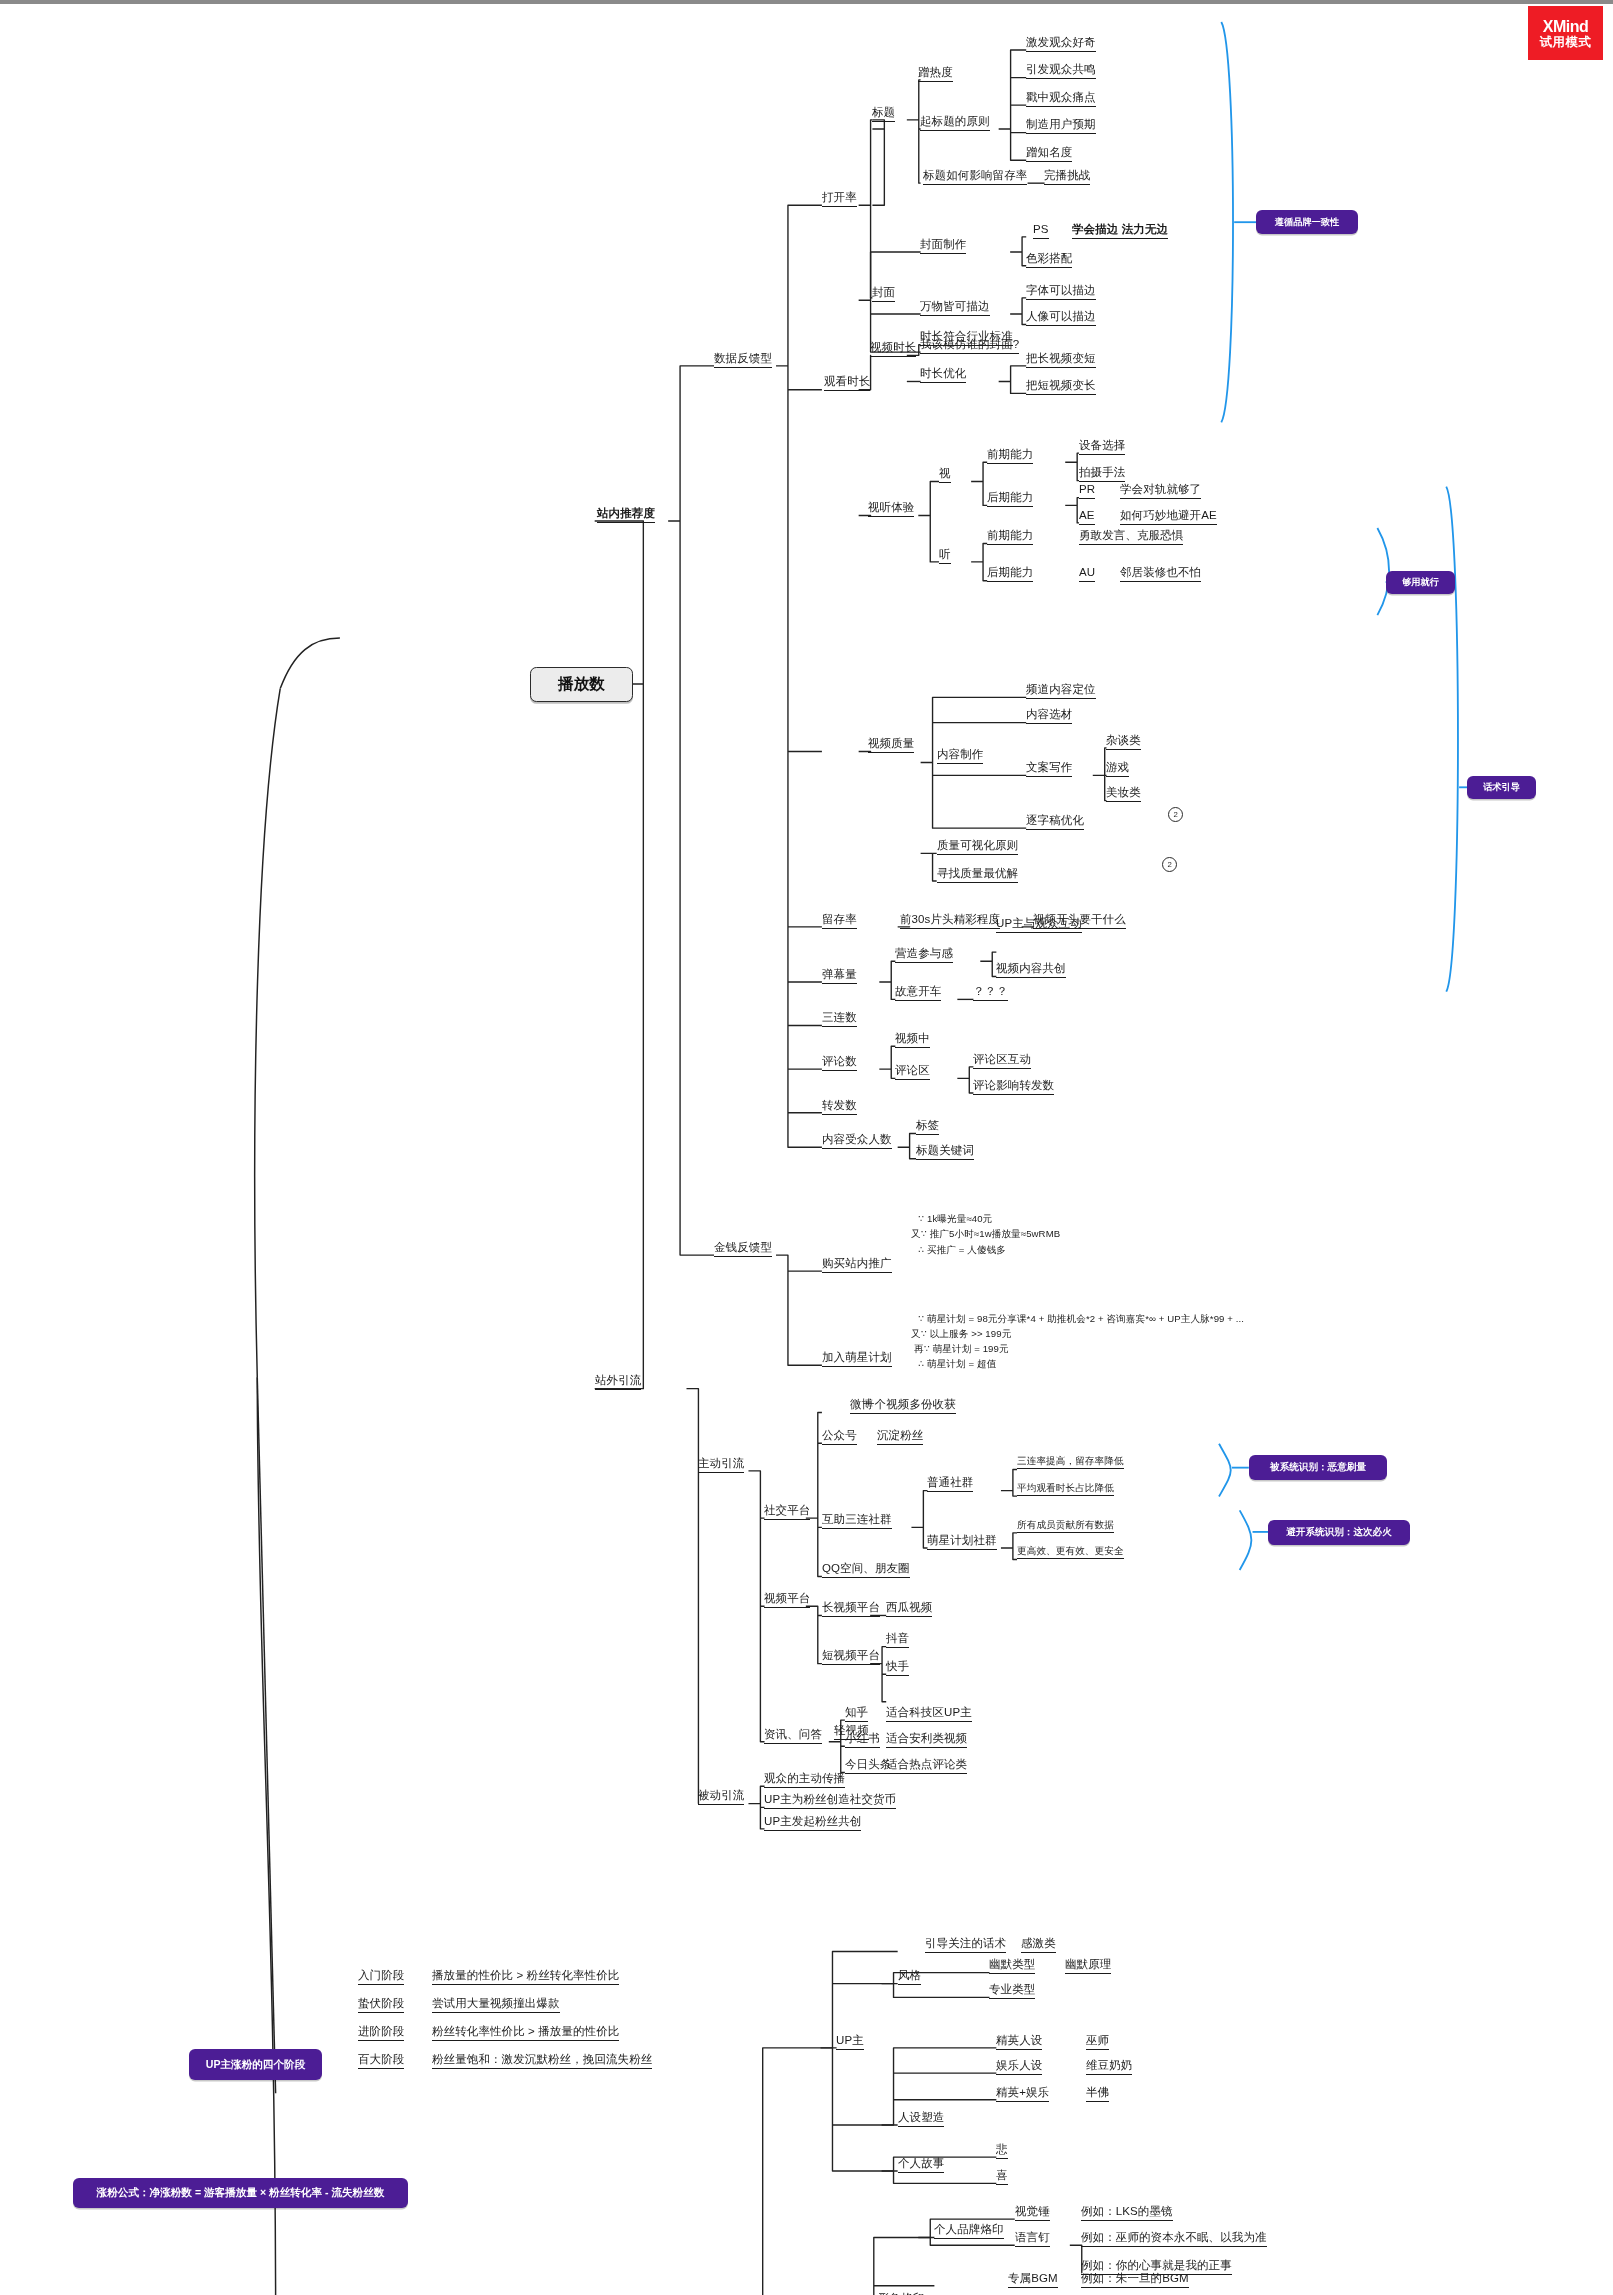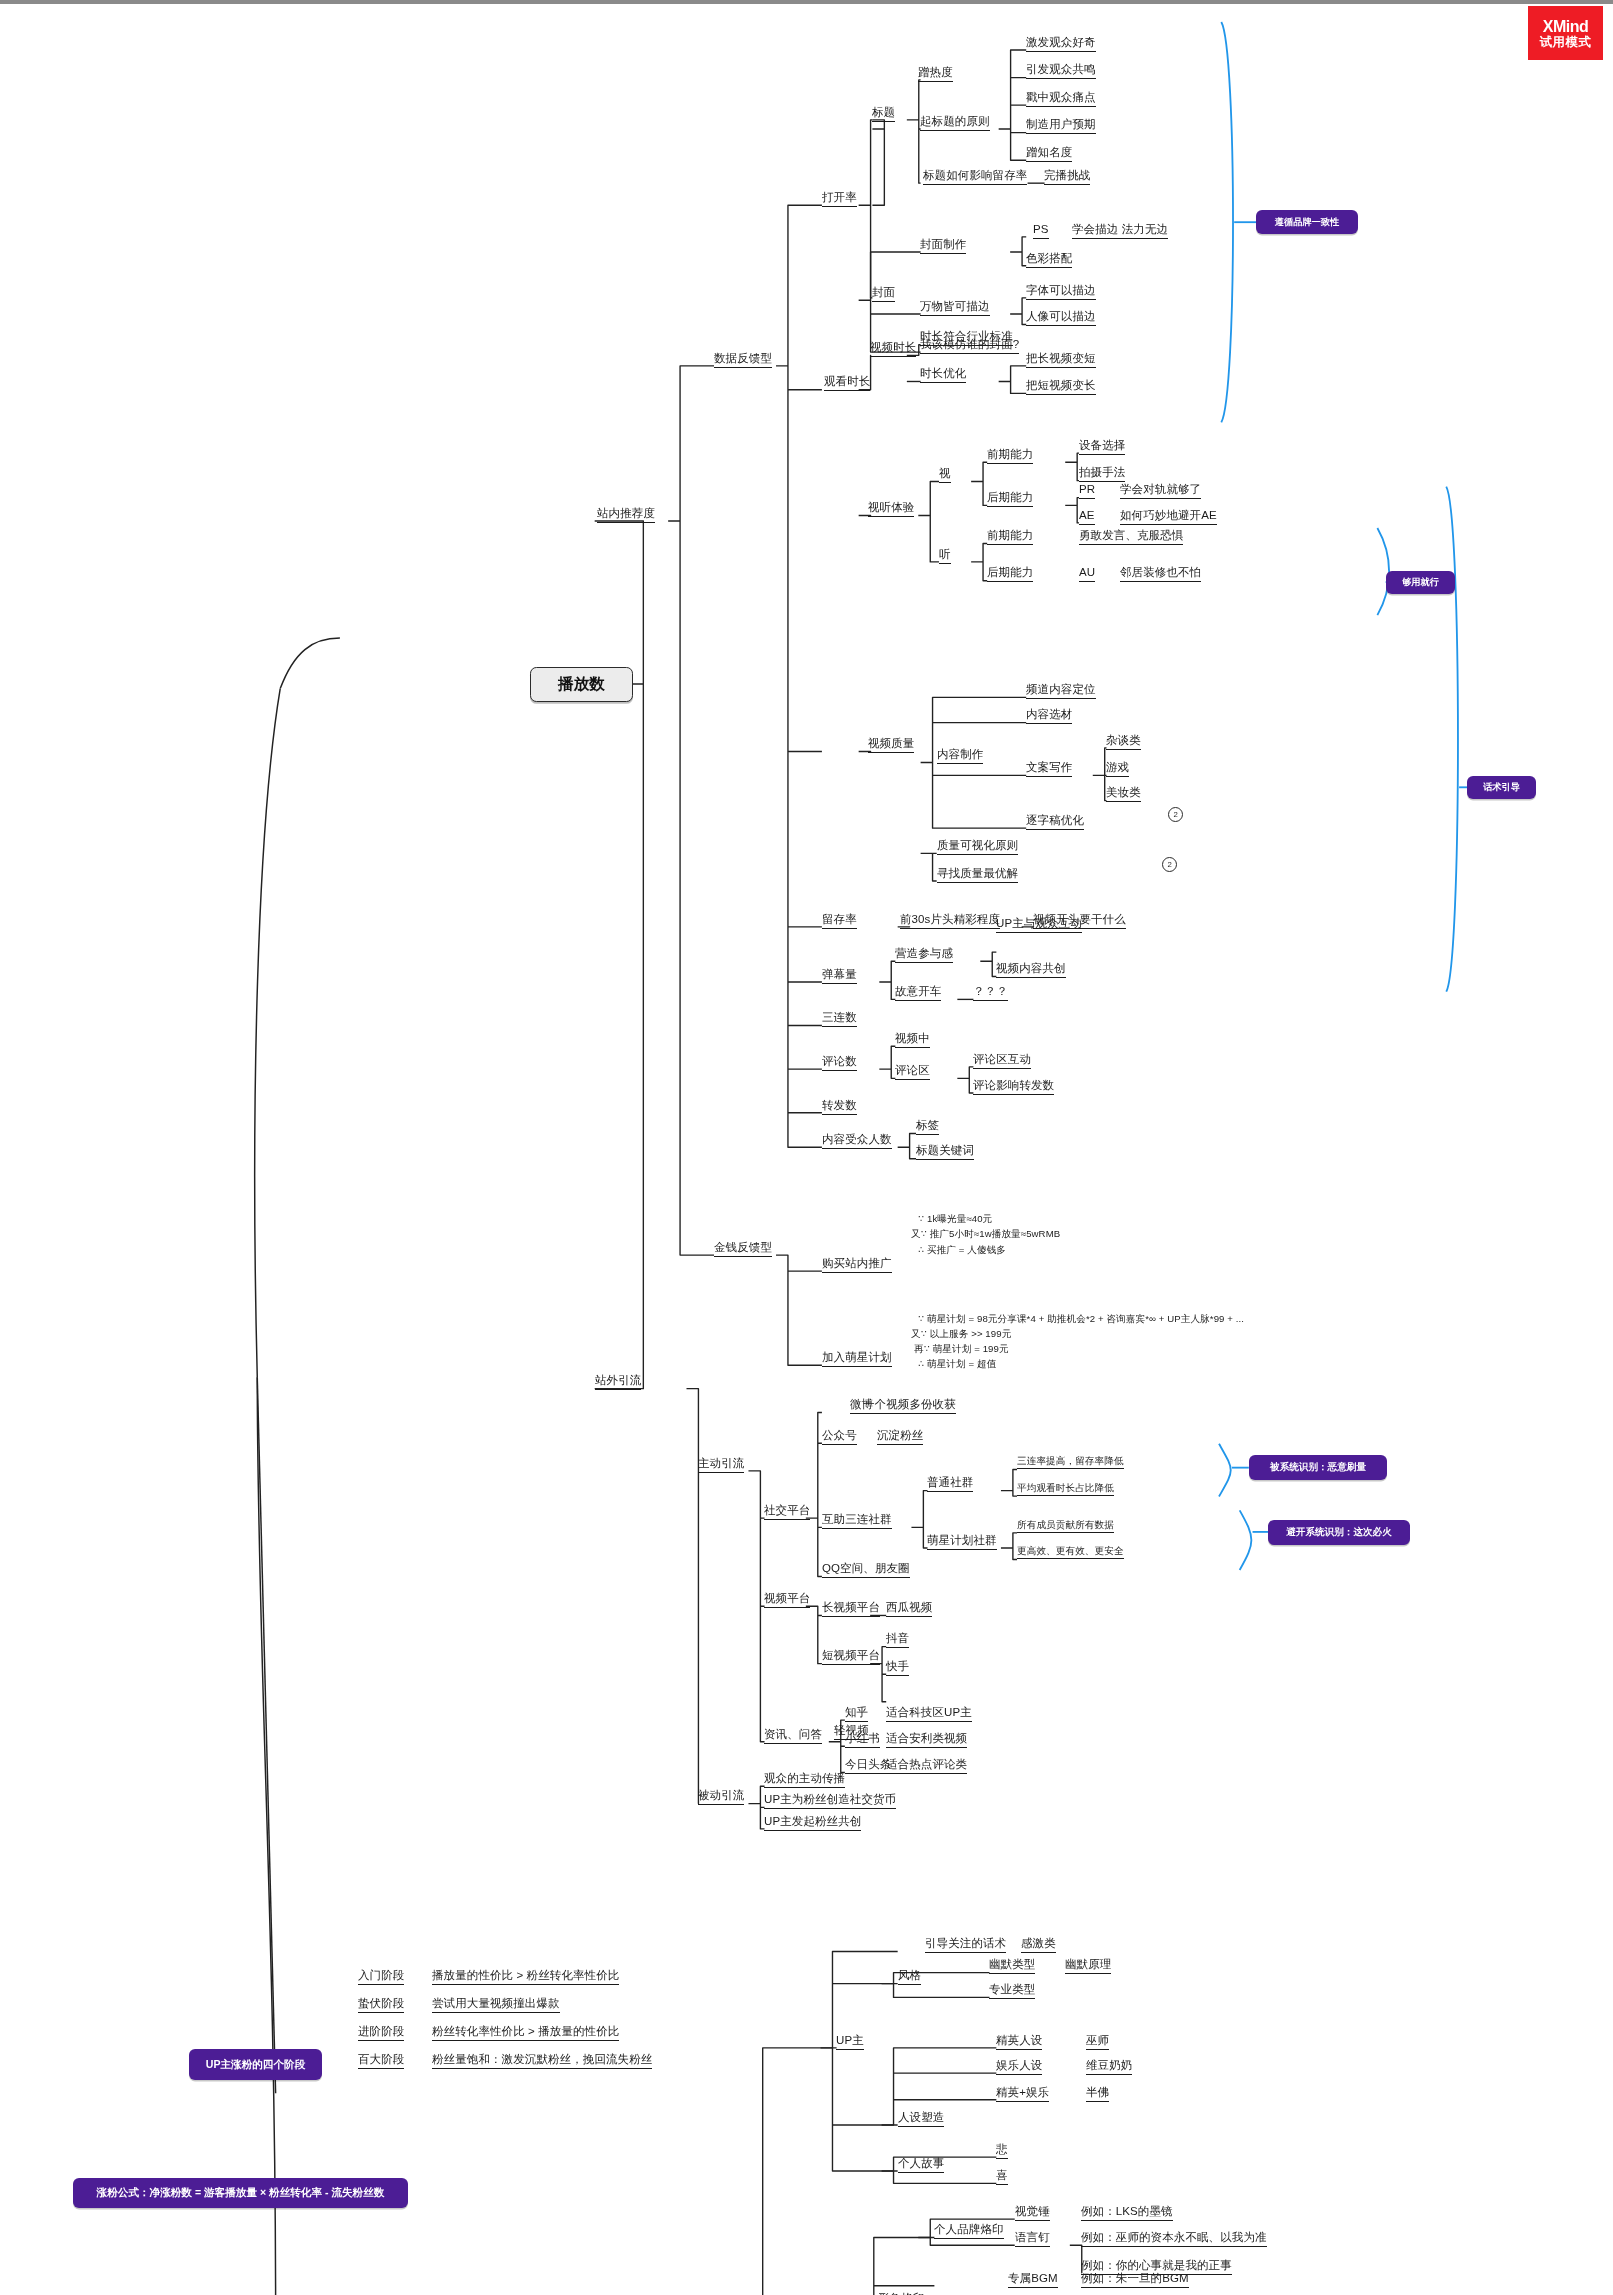--- a/index.html
+++ b/index.html
@@ -195,37 +195,37 @@
       <path d="M3028 1268 H3018" stroke="#2196ea" stroke-width="4"></path>
       <path d="M3150 1060 C 3184 1120, 3184 2100, 3150 2160" fill="none" stroke="#2196ea" stroke-width="4"></path>
       <path d="M3178 1715 H3196" stroke="#2196ea" stroke-width="4"></path>
       <path d="M2655 3145 C 2689 3205, 2689 3200, 2655 3260" fill="none" stroke="#2196ea" stroke-width="4"></path>
       <path d="M2683 3197 H2720" stroke="#2196ea" stroke-width="4"></path>
       <path d="M2700 3290 C 2734 3350, 2734 3360, 2700 3420" fill="none" stroke="#2196ea" stroke-width="4"></path>
       <path d="M2728 3337 H2762" stroke="#2196ea" stroke-width="4"></path>
     </svg>
 
   <div id="nodes">
-      <div class="topic" style="left: 597px; top: 508px; border-bottom: 1.6px solid rgb(27, 27, 27);">站内推荐度</div>
+      <div class="topic" style="left: 597px; top: 508px; border-bottom: 1.6px solid rgb(27, 27, 27); font-weight: bold;">站内推荐度</div>
       <div class="topic" style="left: 714px; top: 353px; border-bottom: 1.6px solid rgb(27, 27, 27);">数据反馈型</div>
       <div class="topic" style="left: 822px; top: 192px; border-bottom: 1.6px solid rgb(27, 27, 27);">打开率</div>
       <div class="topic" style="left: 872px; top: 107px; border-bottom: 1.6px solid rgb(27, 27, 27);">标题</div>
       <div class="topic" style="left: 918px; top: 67px; border-bottom: 1.6px solid rgb(27, 27, 27);">蹭热度</div>
       <div class="topic" style="left: 920px; top: 116px; border-bottom: 1.6px solid rgb(27, 27, 27);">起标题的原则</div>
       <div class="topic" style="left: 1026px; top: 37px; border-bottom: 1.6px solid rgb(27, 27, 27);">激发观众好奇</div>
       <div class="topic" style="left: 1026px; top: 64px; border-bottom: 1.6px solid rgb(27, 27, 27);">引发观众共鸣</div>
       <div class="topic" style="left: 1026px; top: 92px; border-bottom: 1.6px solid rgb(27, 27, 27);">戳中观众痛点</div>
       <div class="topic" style="left: 1026px; top: 119px; border-bottom: 1.6px solid rgb(27, 27, 27);">制造用户预期</div>
       <div class="topic" style="left: 1026px; top: 147px; border-bottom: 1.6px solid rgb(27, 27, 27);">蹭知名度</div>
       <div class="topic" style="left: 923px; top: 170px; border-bottom: 1.6px solid rgb(27, 27, 27);">标题如何影响留存率</div>
       <div class="topic" style="left: 1044px; top: 170px; border-bottom: 1.6px solid rgb(27, 27, 27);">完播挑战</div>
       <div class="topic" style="left: 872px; top: 287px; border-bottom: 1.6px solid rgb(27, 27, 27);">封面</div>
       <div class="topic" style="left: 920px; top: 239px; border-bottom: 1.6px solid rgb(27, 27, 27);">封面制作</div>
       <div class="topic" style="left: 1033px; top: 224px; border-bottom: 1.6px solid rgb(27, 27, 27);">PS</div>
-      <div class="topic" style="left: 1072px; top: 224px; border-bottom: 1.6px solid rgb(27, 27, 27);">学会描边 法力无边</div>
+      <div class="topic" style="left: 1072px; top: 224px; border-bottom: 1.6px solid rgb(27, 27, 27); font-weight: bold;">学会描边 法力无边</div>
       <div class="topic" style="left: 1026px; top: 253px; border-bottom: 1.6px solid rgb(27, 27, 27);">色彩搭配</div>
       <div class="topic" style="left: 920px; top: 301px; border-bottom: 1.6px solid rgb(27, 27, 27);">万物皆可描边</div>
       <div class="topic" style="left: 1026px; top: 285px; border-bottom: 1.6px solid rgb(27, 27, 27);">字体可以描边</div>
       <div class="topic" style="left: 1026px; top: 311px; border-bottom: 1.6px solid rgb(27, 27, 27);">人像可以描边</div>
       <div class="topic" style="left: 920px; top: 339px; border-bottom: 1.6px solid rgb(27, 27, 27);">我该模仿谁的封面?</div>
       <div class="topic" style="left: 824px; top: 376px; border-bottom: 1.6px solid rgb(27, 27, 27);">观看时长</div>
       <div class="topic" style="left: 870px; top: 342px; border-bottom: 1.6px solid rgb(27, 27, 27);">视频时长</div>
       <div class="topic" style="left: 920px; top: 331px; border-bottom: 1.6px solid rgb(27, 27, 27);">时长符合行业标准</div>
       <div class="topic" style="left: 920px; top: 368px; border-bottom: 1.6px solid rgb(27, 27, 27);">时长优化</div>
       <div class="topic" style="left: 1026px; top: 353px; border-bottom: 1.6px solid rgb(27, 27, 27);">把长视频变短</div>

